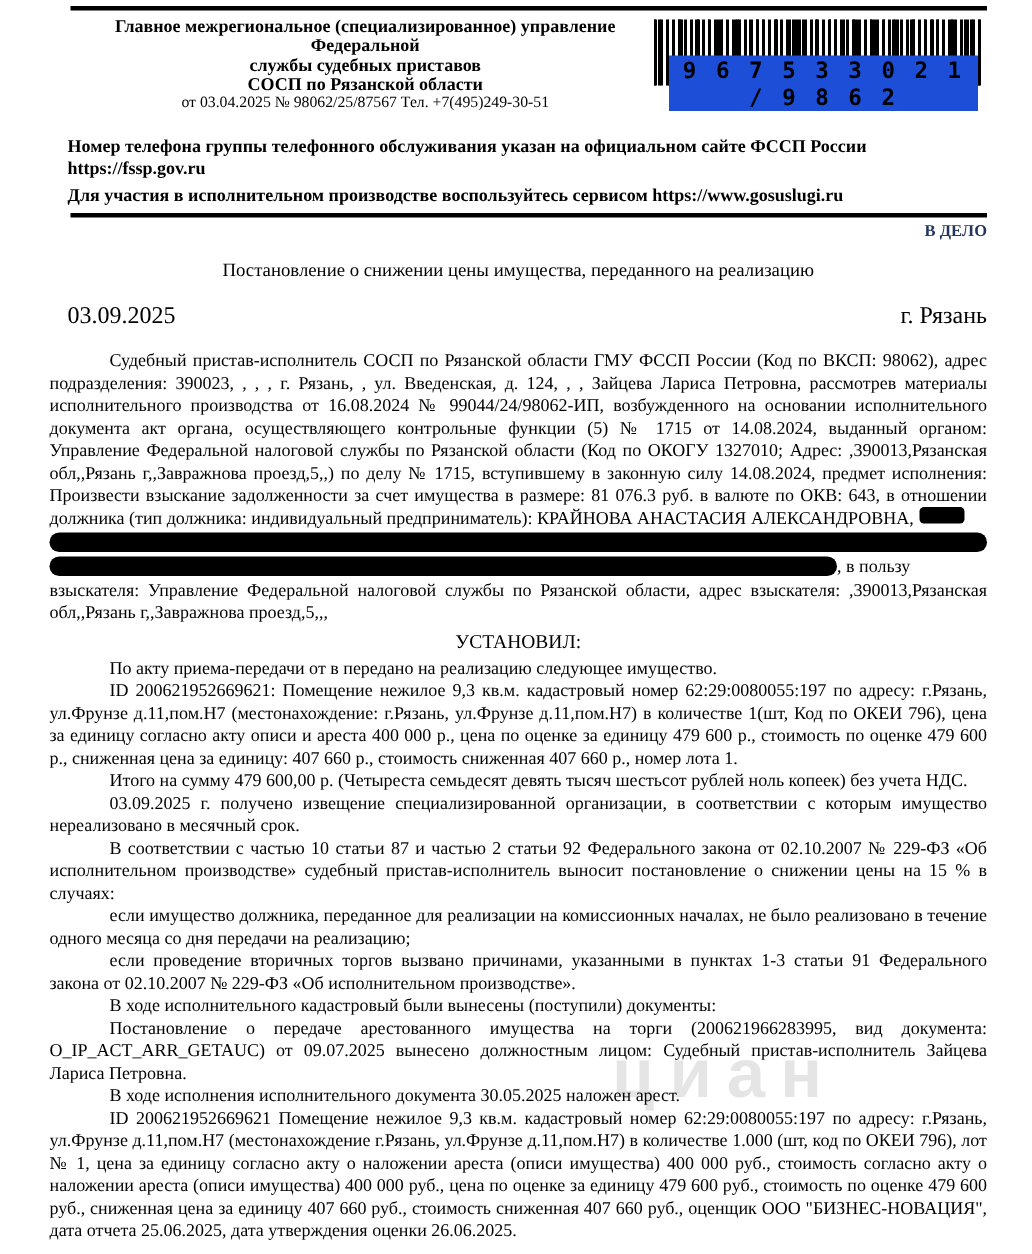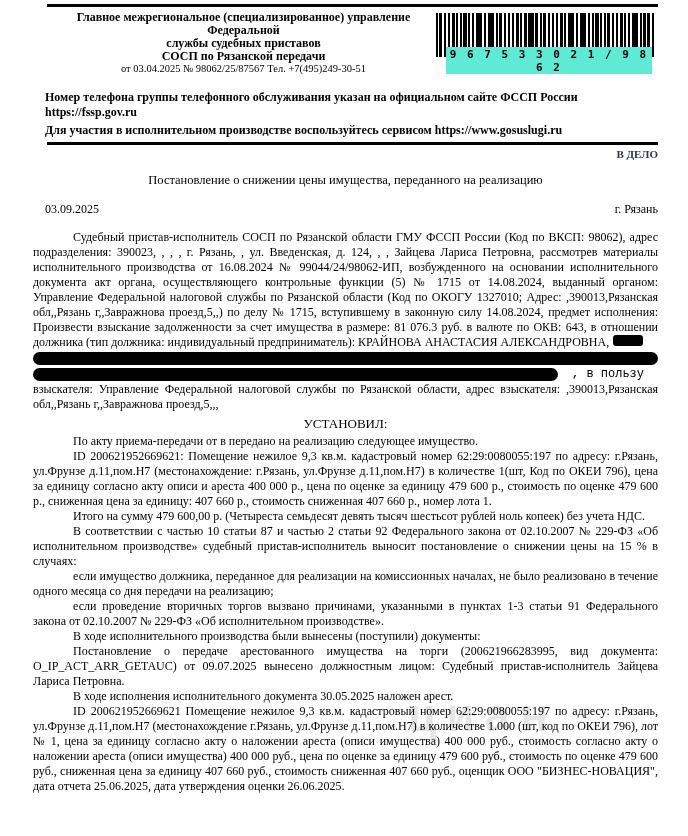--- a/index.html
+++ b/index.html
@@ -47,24 +47,24 @@
   .barcode-bars {
     height: 44px;
     background:
       repeating-linear-gradient(90deg, #000 0 2px, transparent 2px 4px),
       repeating-linear-gradient(90deg, #000 0 1px, transparent 1px 9px),
       repeating-linear-gradient(90deg, transparent 0 3px, #000 3px 5px, transparent 5px 13px);
   }
   .barcode-digits {
     position: absolute;
     left: 10px; right: 2px; bottom: 0;
-    background: #5eead4;
+    background: #1d4ed8;
     text-align: center;
     font-family: "DejaVu Sans Mono", monospace;
-    font-size: 11px;
+    font-size: 15px;
     font-weight: bold;
     letter-spacing: 2px;
     padding-top: 1px;
   }
   .service-line {
     font-weight: bold;
     font-size: 12px;
     line-height: 15px;
     margin: 3px 0 0 12px;
   }
@@ -76,21 +76,21 @@
   }
   
   .doc-title {
     text-align: center;
     font-size: 12.5px;
     margin-top: 13px;
   }
   .date-row {
     display: flex;
     justify-content: space-between;
-    font-size: 12px;
+    font-size: 16px;
     margin: 14px 0 0 12px;
   }
   .para {
     font-size: 12px;
     line-height: 15px;
     text-align: justify;
     text-indent: 40px;
     margin: 0;
   }
   .para.no-indent { text-indent: 0; }
@@ -122,23 +122,22 @@
     margin-bottom: 1px;
   }
   .redact-partial {
     height: 13px;
     flex: 0 0 84%;
     background: #000;
     border-radius: 7px;
   }
   .redact-tail {
     font-size: 12px;
-    text-align: center;
+    text-align: left;
     flex: 1;
-    font-family: Liberation Mono, monospace;
   }
   
   .watermark {
     position: absolute;
     top: 688px; left: 408px;
     font-family: "Liberation Sans", sans-serif;
     font-weight: bold;
     font-size: 46px;
     letter-spacing: 10px;
     color: rgba(0, 0, 0, 0.10);
@@ -149,21 +148,21 @@
 <body>
 
 <div class="page">
 
   <hr class="rule">
 
   <div class="header-flex">
     <div class="org-block">
       <div>Главное межрегиональное (специализированное) управление Федеральной</div>
       <div>службы судебных приставов</div>
-      <div>СОСП по Рязанской передачи</div>
+      <div>СОСП по Рязанской области</div>
       <div class="org-sub">от 03.04.2025 № 98062/25/87567 Тел. +7(495)249-30-51</div>
     </div>
     <div class="barcode-wrap">
       <div class="barcode-bars"></div>
       <div class="barcode-digits">9 6 7 5 3 3 0 2 1 / 9 8 6 2</div>
     </div>
   </div>
 
   <div class="service-line">Номер телефона группы телефонного обслуживания указан на официальном сайте ФССП России https://fssp.gov.ru</div>
   <div class="service-line">Для участия в исполнительном производстве воспользуйтесь сервисом https://www.gosuslugi.ru</div>
@@ -188,23 +187,24 @@
     <span class="redact-tail">, в пользу</span>
   </div>
 
   <p class="para no-indent">взыскателя: Управление Федеральной налоговой службы по Рязанской области, адрес взыскателя: ,390013,Рязанская обл,,Рязань г,,Завражнова проезд,5,,,</p>
 
   <div class="section-heading">УСТАНОВИЛ:</div>
 
   <p class="para">По акту приема-передачи от в передано на реализацию следующее имущество.</p>
   <p class="para">ID 200621952669621: Помещение нежилое 9,3 кв.м. кадастровый номер 62:29:0080055:197 по адресу: г.Рязань, ул.Фрунзе д.11,пом.Н7 (местонахождение: г.Рязань, ул.Фрунзе д.11,пом.Н7) в количестве 1(шт, Код по ОКЕИ 796), цена за единицу согласно акту описи и ареста 400 000 р., цена по оценке за единицу 479 600 р., стоимость по оценке 479 600 р., сниженная цена за единицу: 407 660 р., стоимость сниженная 407 660 р., номер лота 1.</p>
   <p class="para">Итого на сумму 479 600,00 р. (Четыреста семьдесят девять тысяч шестьсот рублей ноль копеек) без учета НДС.</p>
+  <p class="para">03.09.2025 г. получено извещение специализированной организации, в соответствии с которым имущество нереализовано в месячный срок.</p>
   <p class="para">В соответствии с частью 10 статьи 87 и частью 2 статьи 92 Федерального закона от 02.10.2007 № 229-ФЗ «Об исполнительном производстве» судебный пристав-исполнитель выносит постановление о снижении цены на 15 % в случаях:</p>
   <p class="para">если имущество должника, переданное для реализации на комиссионных началах, не было реализовано в течение одного месяца со дня передачи на реализацию;</p>
   <p class="para">если проведение вторичных торгов вызвано причинами, указанными в пунктах 1-3 статьи 91 Федерального закона от 02.10.2007 № 229-ФЗ «Об исполнительном производстве».</p>
-  <p class="para">В ходе исполнительного производства были вынесены (поступили) документы:</p>
+  <p class="para">В ходе исполнительного кадастровый были вынесены (поступили) документы:</p>
   <p class="para">Постановление о передаче арестованного имущества на торги (200621966283995, вид документа: O_IP_ACT_ARR_GETAUC) от 09.07.2025 вынесено должностным лицом: Судебный пристав-исполнитель Зайцева Лариса Петровна.</p>
   <p class="para">В ходе исполнения исполнительного документа 30.05.2025 наложен арест.</p>
   <p class="para">ID 200621952669621 Помещение нежилое 9,3 кв.м. кадастровый номер 62:29:0080055:197 по адресу: г.Рязань, ул.Фрунзе д.11,пом.Н7 (местонахождение г.Рязань, ул.Фрунзе д.11,пом.Н7) в количестве 1.000 (шт, код по ОКЕИ 796), лот № 1, цена за единицу согласно акту о наложении ареста (описи имущества) 400 000 руб., стоимость согласно акту о наложении ареста (описи имущества) 400 000 руб., цена по оценке за единицу 479 600 руб., стоимость по оценке 479 600 руб., сниженная цена за единицу 407 660 руб., стоимость сниженная 407 660 руб., оценщик ООО "БИЗНЕС-НОВАЦИЯ", дата отчета 25.06.2025, дата утверждения оценки 26.06.2025.</p>
 
   <div class="watermark">циан</div>
 
 </div>
 
 </body></html>

